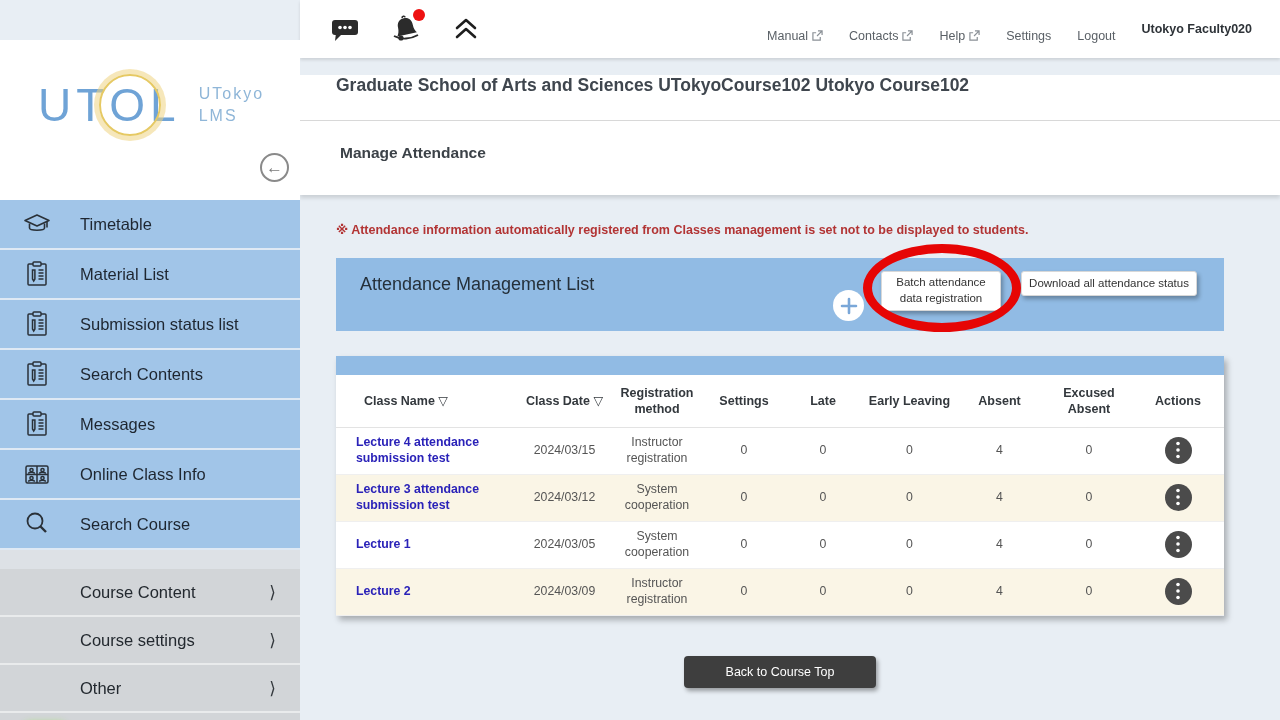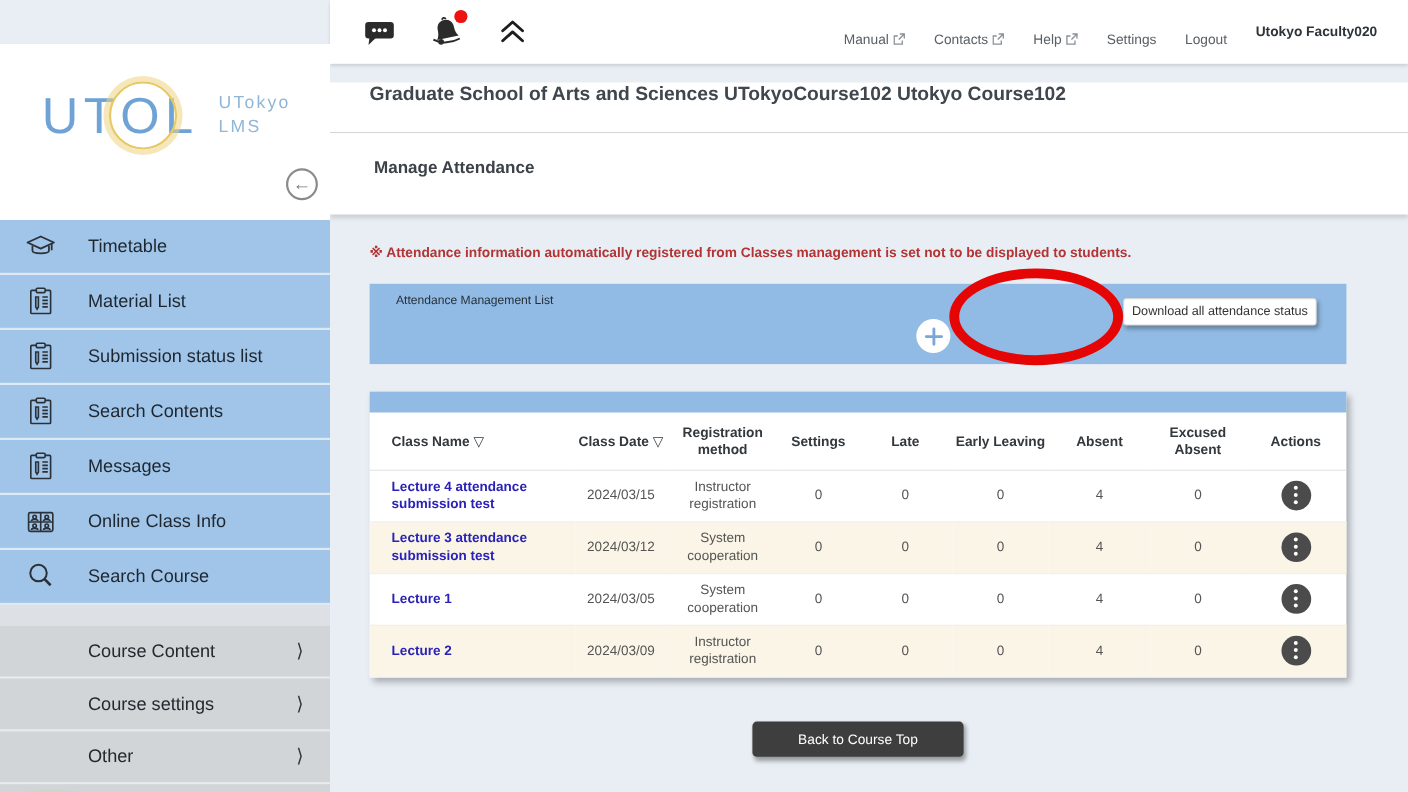--- a/index.html
+++ b/index.html
@@ -48,37 +48,37 @@
   .content { flex:1; position:relative; }
   .band-title { margin-top:17px; height:46px; background:#fff; display:flex; 
     border-bottom:1px solid #d9d9d9; }
   .band-title h1 { font-size:17.5px; color:#3f464e; font-weight:bold; padding-left:36px; }
   .band-section { height:74px; background:#fff; box-shadow:0 3px 4px rgba(0,0,0,0.13); }
   .band-section h2 { font-size:15.5px; color:#3c4248; font-weight:bold; padding:23px 0 0 40px; }
 
   .notice { margin:27px 56px 0 36px; color:#b23434; font-size:12.5px; font-weight:bold; }
 
   .panel { margin:21px 56px 0 36px; height:73px; background:#91bbe4; position:relative; }
-  .panel-title { position:absolute; left:24px; top:9px; font-size:11px; color:#25303a; }
+  .panel-title { position:absolute; left:24px; top:16px; font-size:18px; color:#25303a; }
   .plus-btn { position:absolute; left:497px; top:32px; width:31px; height:31px; border-radius:50%;
     background:#fff; border:none; cursor:pointer; display:flex; align-items:center; justify-content:center; }
   .btn-white { position:absolute; background:#fff; border:1px solid #d8d8d8; border-radius:3px;
     font-size:11.5px; color:#333; cursor:pointer; box-shadow:2px 3px 4px rgba(0,0,0,0.3);
     font-family:inherit; line-height:1.35; padding:2px 6px; }
   .btn-batch { right:223px; top:13px; width:120px; height:40px; }
   .btn-download { right:27px; top:13px; width:176px; height:25px; }
   .annotation-circle { position:absolute; left:527px; top:-14px; width:158px; height:88px;
     border:9px solid #e60505; border-radius:50%; pointer-events:none; z-index:5; }
 
   .table-wrap { margin:25px 56px 0 36px; background:#fff; box-shadow:3px 4px 6px rgba(0,0,0,0.28); }
   .table-topbar { height:19px; background:#91bbe4; }
   table { width:100%; border-collapse:collapse; table-layout:fixed; }
   thead th { height:52px; font-size:12.5px; color:#33383d; font-weight:bold; vertical-align:middle;
     border-bottom:1px solid #e3e3e3; line-height:1.3; }
-  th.col-name { text-align:left; padding-left:20px; }
+  th.col-name { text-align:left; padding-left:28px; }
   tbody td { height:47px; font-size:12.3px; color:#555; text-align:center; vertical-align:middle; line-height:1.3; }
   tbody tr { border-bottom:1px solid #efefef; }
   tbody tr:nth-child(even) { background:#faf5e6; }
   td.cell-name { text-align:left; padding-left:20px; }
   .row-link { color:#2a22b8; font-weight:bold; cursor:pointer; text-decoration:none; display:inline-block; }
   .kebab-btn { width:27px; height:27px; border-radius:50%; background:#4b4b4b; border:none; cursor:pointer;
     display:inline-flex; align-items:center; justify-content:center; }
 
   .back-row { margin:40px 56px 0 36px; text-align:center; }
   .btn-back { width:192px; height:32px; background:#3e3e3e; color:#fff; border:none; border-radius:4px;
@@ -279,20 +279,21 @@
 
       <p class="notice">※ Attendance information automatically registered from Classes management is set not to be displayed to students.</p>
 
       <section class="panel">
         <span class="panel-title">Attendance Management List</span>
         <button class="plus-btn">
           <svg width="18" height="18" viewBox="0 0 18 18" stroke="#7aa7d8" stroke-width="2.6" stroke-linecap="round">
               <path d="M9 2 V16 M2 9 H16"></path>
             </svg>
         </button>
+        <button class="btn-white btn-batch">Batch attendance data registration</button>
         <button class="btn-white btn-download">Download all attendance status</button>
         <div class="annotation-circle"></div>
       </section>
 
       <section class="table-wrap">
         <div class="table-topbar"></div>
         <table>
           <colgroup>
             <col style="width:187px">
               <col style="width:83px">

